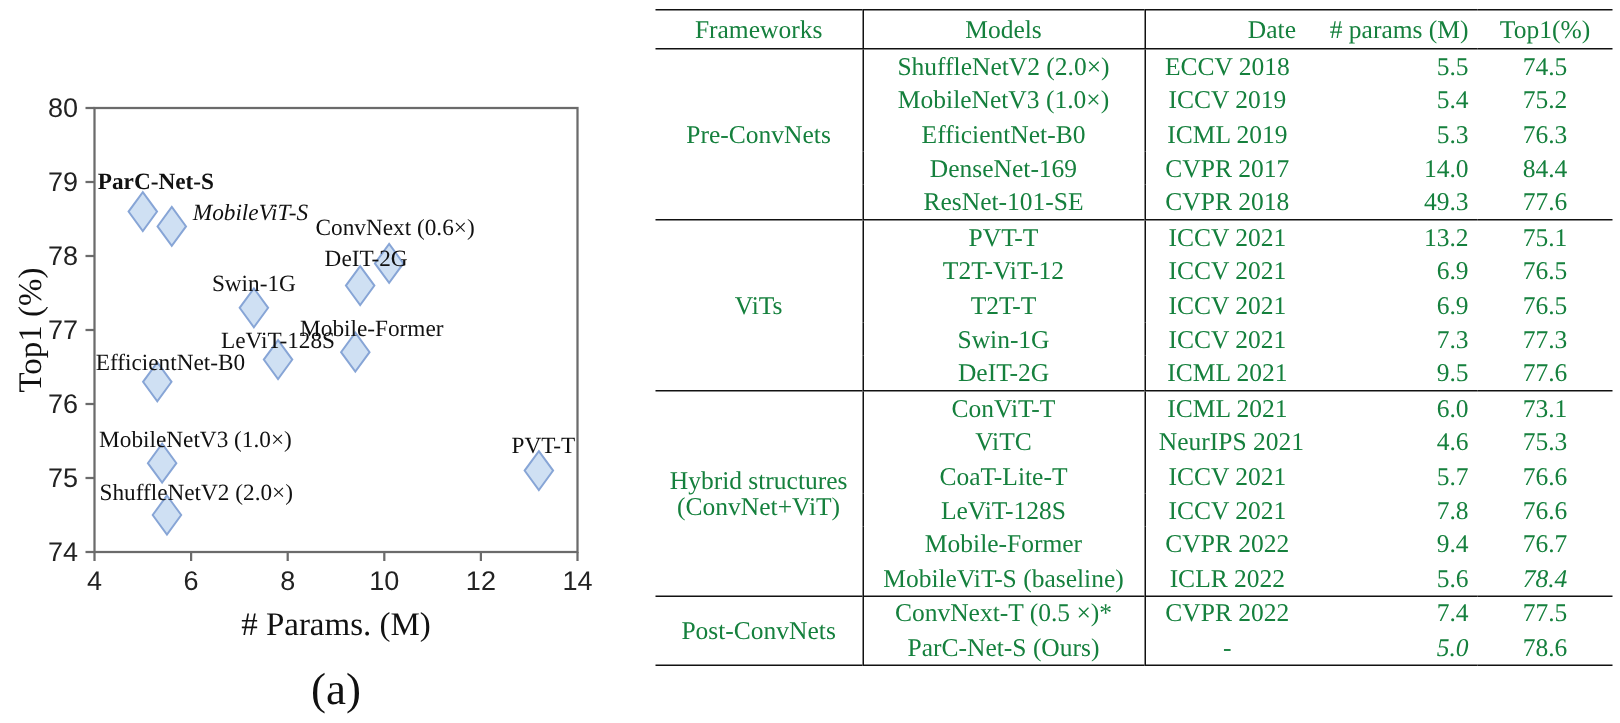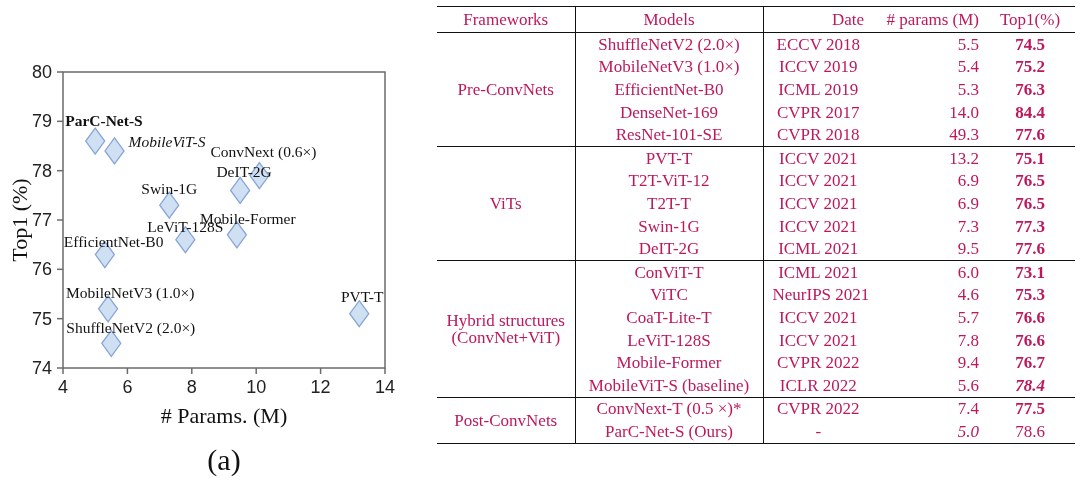--- a/index.html
+++ b/index.html
@@ -12,31 +12,31 @@
   .axis-title{font-family:"Liberation Serif",serif;font-size:22px;fill:#111;}
   .pt-label{font-family:"Liberation Serif",serif;font-size:15.5px;fill:#111;}
   .pt-label.bold{font-weight:bold;}
   .pt-label.italic{font-style:italic;}
   .caption{position:absolute;font-size:30px;color:#111;text-align:center;}
   #caption-a{left:63px;top:443px;width:322px;}
   
   #panel-b{position:absolute;left:437px;top:6px;width:638px;}
   table.results{border-collapse:collapse;table-layout:fixed;width:638px;
                 border-top:1.6px solid #111;border-bottom:1.6px solid #111;
-                font-size:17px;color:#be185d;}
+                font-size:17px;color:#15803d;}
   table.results th{font-weight:normal;height:25px;border-bottom:1.6px solid #111;
                    padding:0 6px;white-space:nowrap;overflow:hidden;}
   table.results td{height:22.6px;line-height:1.0;padding:0 6px;
                    white-space:nowrap;overflow:hidden;}
   .c-framework{text-align:center;}
   .c-model{text-align:center;border-left:1.2px solid #111;}
   .c-date{text-align:center;border-left:1.2px solid #111;padding-left:9px !important;}
   th.c-date{text-align:right;}
   .c-params{text-align:right;}
-  .c-top1{text-align:center;font-weight:bold;}
+  .c-top1{text-align:center;}
   tr.group-start td{border-top:1.6px solid #111;}
   .bold{font-weight:normal;}
   .italic{font-style:italic;}
   .center{text-align:center !important;}
   #caption-b{left:437px;top:446px;width:638px;}
 </style>
 </head>
 <body>
 
 <div id="page">

